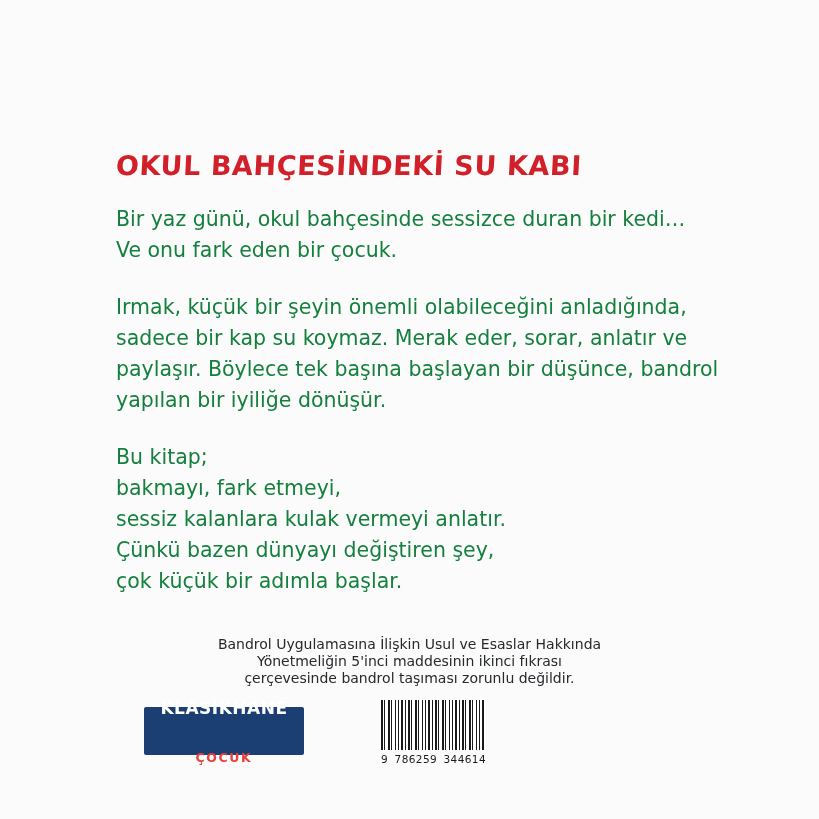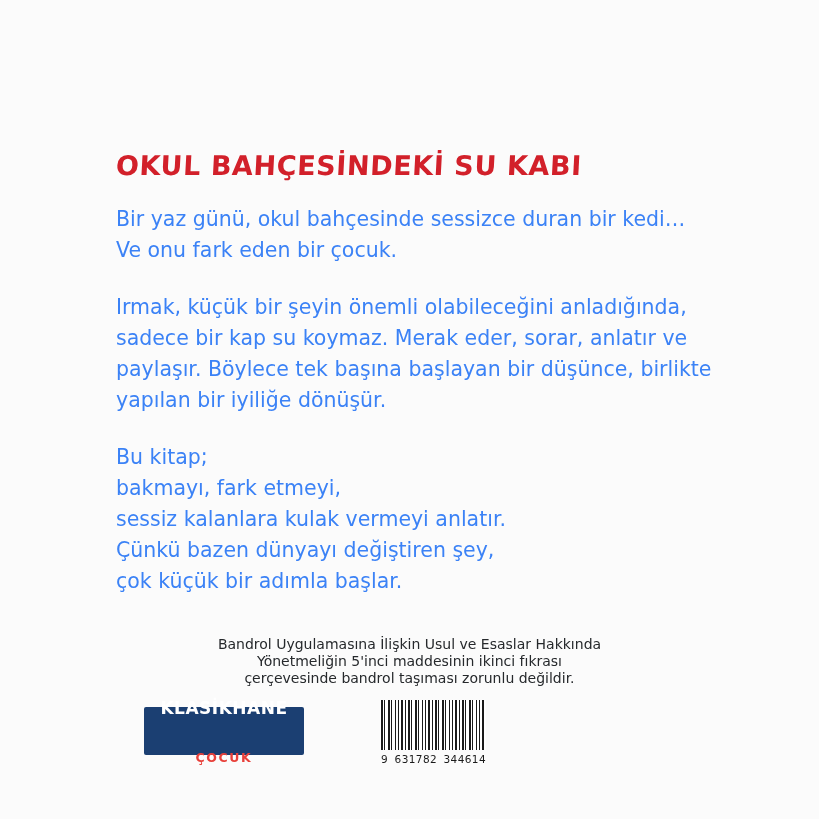--- a/index.html
+++ b/index.html
@@ -30,21 +30,21 @@
     transform: skewX(-3deg);
     white-space: nowrap;
   }
 
   
   #body-copy {
     position: absolute;
     left: 116px;
     top: 204px;
     width: 620px;
-    color: #3b82f6;
+    color: #15803d;
     font-size: 20.5px;
     line-height: 31px;
     font-family: "DejaVu Sans", sans-serif;
   }
   #body-copy p {
     margin: 0 0 26px 0;
   }
   #body-copy p:last-child { margin-bottom: 18px; }
 
   
@@ -129,37 +129,37 @@
 </style>
 </head>
 <body>
 
 <div id="page">
 
   <h1 id="title">OKUL BAHÇESİNDEKİ SU KABI</h1>
 
   <div id="body-copy">
     <p>Bir yaz günü, okul bahçesinde sessizce duran bir kedi…<br>Ve onu fark eden bir çocuk.</p>
-    <p>Irmak, küçük bir şeyin önemli olabileceğini anladığında, sadece bir kap su koymaz. Merak eder, sorar, anlatır ve paylaşır. Böylece tek başına başlayan bir düşünce, birlikte yapılan bir iyiliğe dönüşür.</p>
+    <p>Irmak, küçük bir şeyin önemli olabileceğini anladığında, sadece bir kap su koymaz. Merak eder, sorar, anlatır ve paylaşır. Böylece tek başına başlayan bir düşünce, bandrol yapılan bir iyiliğe dönüşür.</p>
     <p>Bu kitap;<br>bakmayı, fark etmeyi,<br>sessiz kalanlara kulak vermeyi anlatır.<br>Çünkü bazen dünyayı değiştiren şey,<br>çok küçük bir adımla başlar.</p>
   </div>
 
   <div id="legal">
     <div>Bandrol Uygulamasına İlişkin Usul ve Esaslar Hakkında</div>
     <div>Yönetmeliğin 5'inci maddesinin ikinci fıkrası</div>
     <div>çerçevesinde bandrol taşıması zorunlu değildir.</div>
   </div>
 
   <div id="logo">
     <div class="brand">KLASİKHANE</div>
     <div class="sub">ÇOCUK</div>
   </div>
 
   <div id="barcode-wrap">
     <div id="barcode"></div>
     <div id="barcode-digits">
       <span>9</span>
-      <span>631782</span>
+      <span>786259</span>
       <span>344614</span>
     </div>
   </div>
 
 </div>
 
 </body></html>

